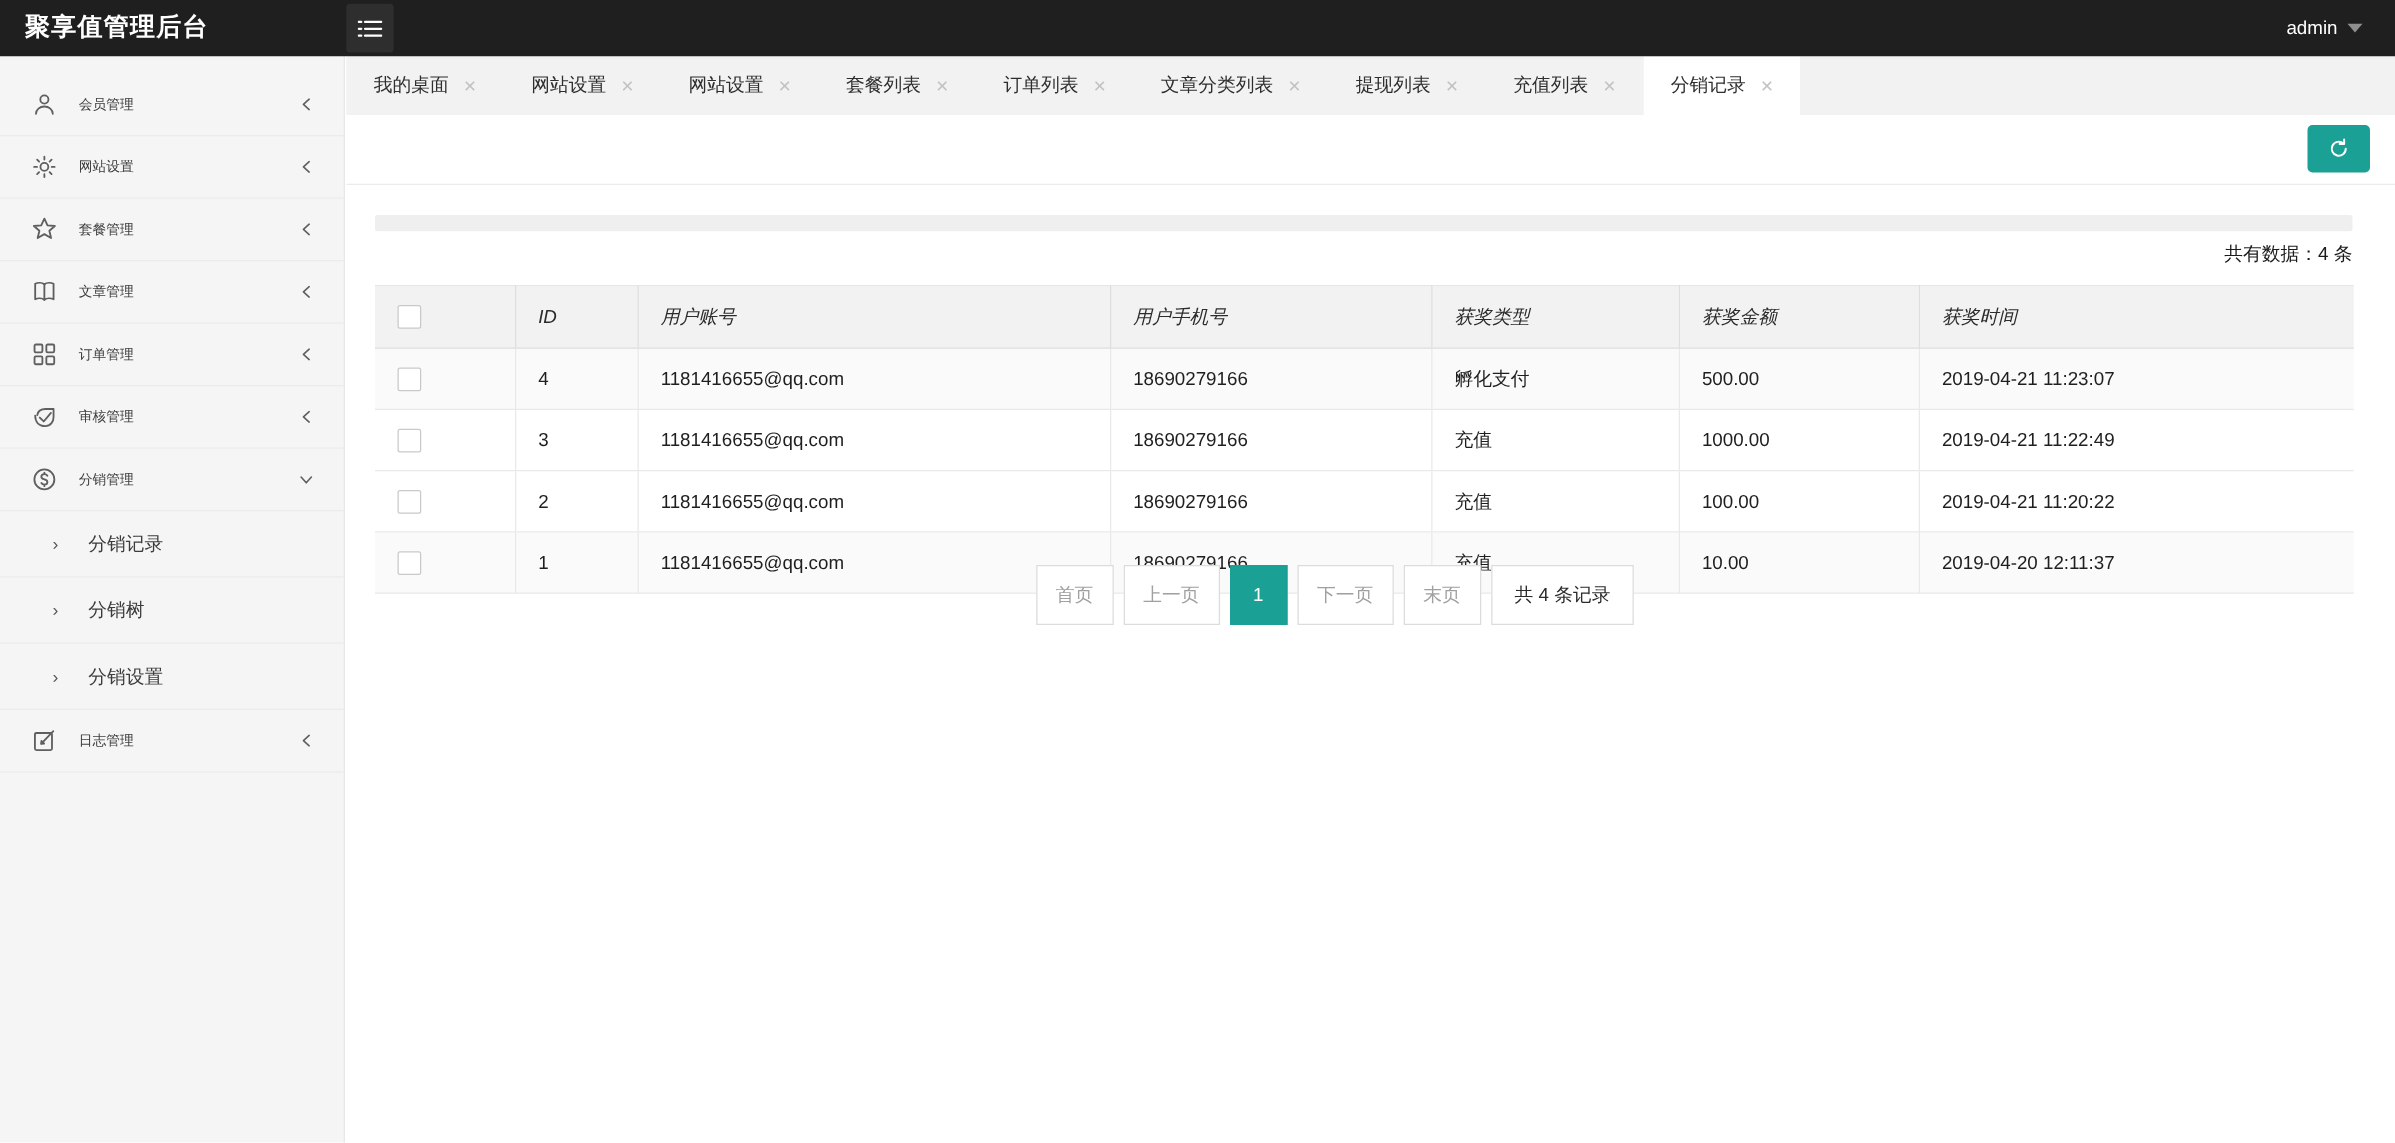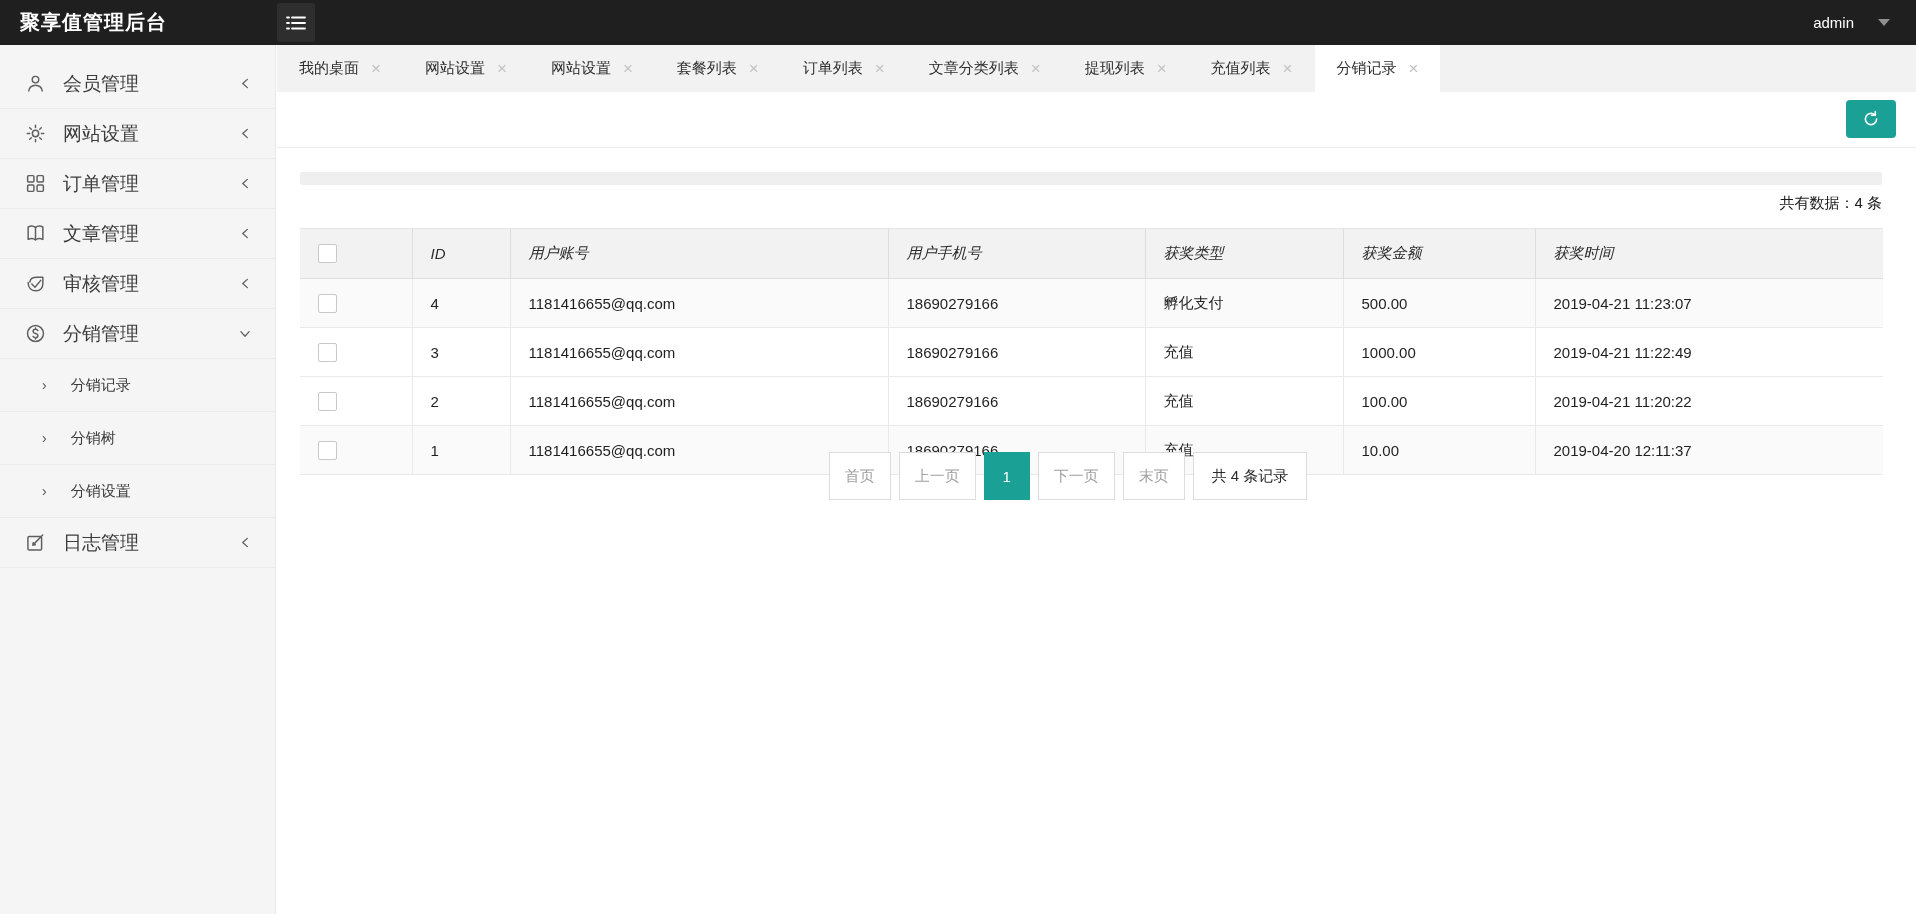--- a/index.html
+++ b/index.html
@@ -9,31 +9,31 @@
     background:#ffffff; color:#333; overflow:hidden; position:relative;
   }
 
   
   .topbar { position:absolute; left:0; top:0; width:1916px; height:45px; background:#1f1f1f; z-index:30; }
   .topbar-title { position:absolute; left:20px; top:0; height:45px; line-height:45px;
     color:#ffffff; font-size:20px; font-weight:bold; letter-spacing:1px; }
   .hamburger-btn { position:absolute; left:277px; top:3px; width:38px; height:39px;
     background:#2e2e2e; border-radius:3px; cursor:pointer; display:flex; align-items:center; justify-content:center; }
   .hamburger-btn svg { display:block; }
-  .topbar-user { position:absolute; right:26px; top:0; height:45px; display:flex; align-items:center; gap:24px; cursor:pointer; }
+  .topbar-user { position:absolute; right:26px; top:0; height:45px; display:flex; align-items:center; gap:8px; cursor:pointer; }
   .topbar-user .uname { color:#ffffff; font-size:15px; }
   .caret-down { width:0; height:0; border-left:6px solid transparent; border-right:6px solid transparent; border-top:7px solid #8f8f8f; }
 
   
   .sidebar { position:absolute; left:0; top:45px; width:276px; height:869px;
     background:#f5f5f5; border-right:1px solid #e8e8e8; padding-top:14px; }
   .side-item { height:50px; display:flex; align-items:center; padding:0 24px 0 25px;
     border-bottom:1px solid #ebebeb; cursor:pointer; }
   .side-item .ico { width:21px; height:21px; flex:0 0 21px; display:flex; align-items:center; justify-content:center; }
-  .side-item .lbl { font-size:19px; color:#3c3c3c; margin-left:17px; flex:1; }
+  .side-item .lbl { font-size:11px; color:#3c3c3c; margin-left:17px; flex:1; }
   .side-item .chev { width:12px; height:12px; display:flex; align-items:center; justify-content:center; }
   .side-sub { height:53px; display:flex; align-items:center; padding-left:42px;
     border-bottom:1px solid #ebebeb; cursor:pointer; }
   .side-sub .arrow { font-size:14px; color:#555; }
   .side-sub .lbl { font-size:15px; color:#3c3c3c; margin-left:24px; }
   svg.stroke-ic path, svg.stroke-ic circle, svg.stroke-ic rect, svg.stroke-ic polyline, svg.stroke-ic line, svg.stroke-ic polygon
     { fill:none; stroke:#5f5f5f; stroke-width:1.4; stroke-linecap:round; stroke-linejoin:round; }
 
   
   .tabbar { position:absolute; left:277px; top:45px; width:1639px; height:47px;
@@ -116,46 +116,59 @@
       </svg>
     </span>
     <span class="lbl">网站设置</span>
     <span class="chev">
       <svg class="stroke-ic" width="11" height="11" viewBox="0 0 12 12">
           <polyline points="8,1.5 3,6 8,10.5"></polyline>
         </svg>
     </span>
   </div>
 
+  <div class="side-item">
+    <span class="ico">
+      <svg class="stroke-ic" width="21" height="21" viewBox="0 0 20 20">
+          <polygon points="10,1.8 12.4,7 18,7.4 13.8,11 15.1,16.6 10,13.6 4.9,16.6 6.2,11 2,7.4 7.6,7"></polygon>
+        </svg>
+    </span>
+    <span class="lbl">套餐管理</span>
+    <span class="chev">
+      <svg class="stroke-ic" width="11" height="11" viewBox="0 0 12 12">
+          <polyline points="8,1.5 3,6 8,10.5"></polyline>
+        </svg>
+    </span>
+  </div>
+
+  <div class="side-item">
+    <span class="ico">
+      <svg class="stroke-ic" width="21" height="21" viewBox="0 0 20 20">
+          <path d="M10 4.2 C8.2 2.8 5 2.8 3 3.8 V15.6 C5 14.6 8.2 14.6 10 16 C11.8 14.6 15 14.6 17 15.6 V3.8 C15 2.8 11.8 2.8 10 4.2 Z"></path>
+          <path d="M10 4.2 V16"></path>
+        </svg>
+    </span>
+    <span class="lbl">文章管理</span>
+    <span class="chev">
+      <svg class="stroke-ic" width="11" height="11" viewBox="0 0 12 12">
+          <polyline points="8,1.5 3,6 8,10.5"></polyline>
+        </svg>
+    </span>
+  </div>
 
   <div class="side-item">
     <span class="ico">
       <svg class="stroke-ic" width="21" height="21" viewBox="0 0 20 20">
           <rect x="2.5" y="2.5" width="6" height="6" rx="1"></rect>
           <rect x="11.5" y="2.5" width="6" height="6" rx="1"></rect>
           <rect x="2.5" y="11.5" width="6" height="6" rx="1"></rect>
           <rect x="11.5" y="11.5" width="6" height="6" rx="1"></rect>
         </svg>
     </span>
     <span class="lbl">订单管理</span>
-    <span class="chev">
-      <svg class="stroke-ic" width="11" height="11" viewBox="0 0 12 12">
-          <polyline points="8,1.5 3,6 8,10.5"></polyline>
-        </svg>
-    </span>
-  </div>
-
-  <div class="side-item">
-    <span class="ico">
-      <svg class="stroke-ic" width="21" height="21" viewBox="0 0 20 20">
-          <path d="M10 4.2 C8.2 2.8 5 2.8 3 3.8 V15.6 C5 14.6 8.2 14.6 10 16 C11.8 14.6 15 14.6 17 15.6 V3.8 C15 2.8 11.8 2.8 10 4.2 Z"></path>
-          <path d="M10 4.2 V16"></path>
-        </svg>
-    </span>
-    <span class="lbl">文章管理</span>
     <span class="chev">
       <svg class="stroke-ic" width="11" height="11" viewBox="0 0 12 12">
           <polyline points="8,1.5 3,6 8,10.5"></polyline>
         </svg>
     </span>
   </div>
 
   <div class="side-item">
     <span class="ico">
       <svg class="stroke-ic" width="21" height="21" viewBox="0 0 20 20">

